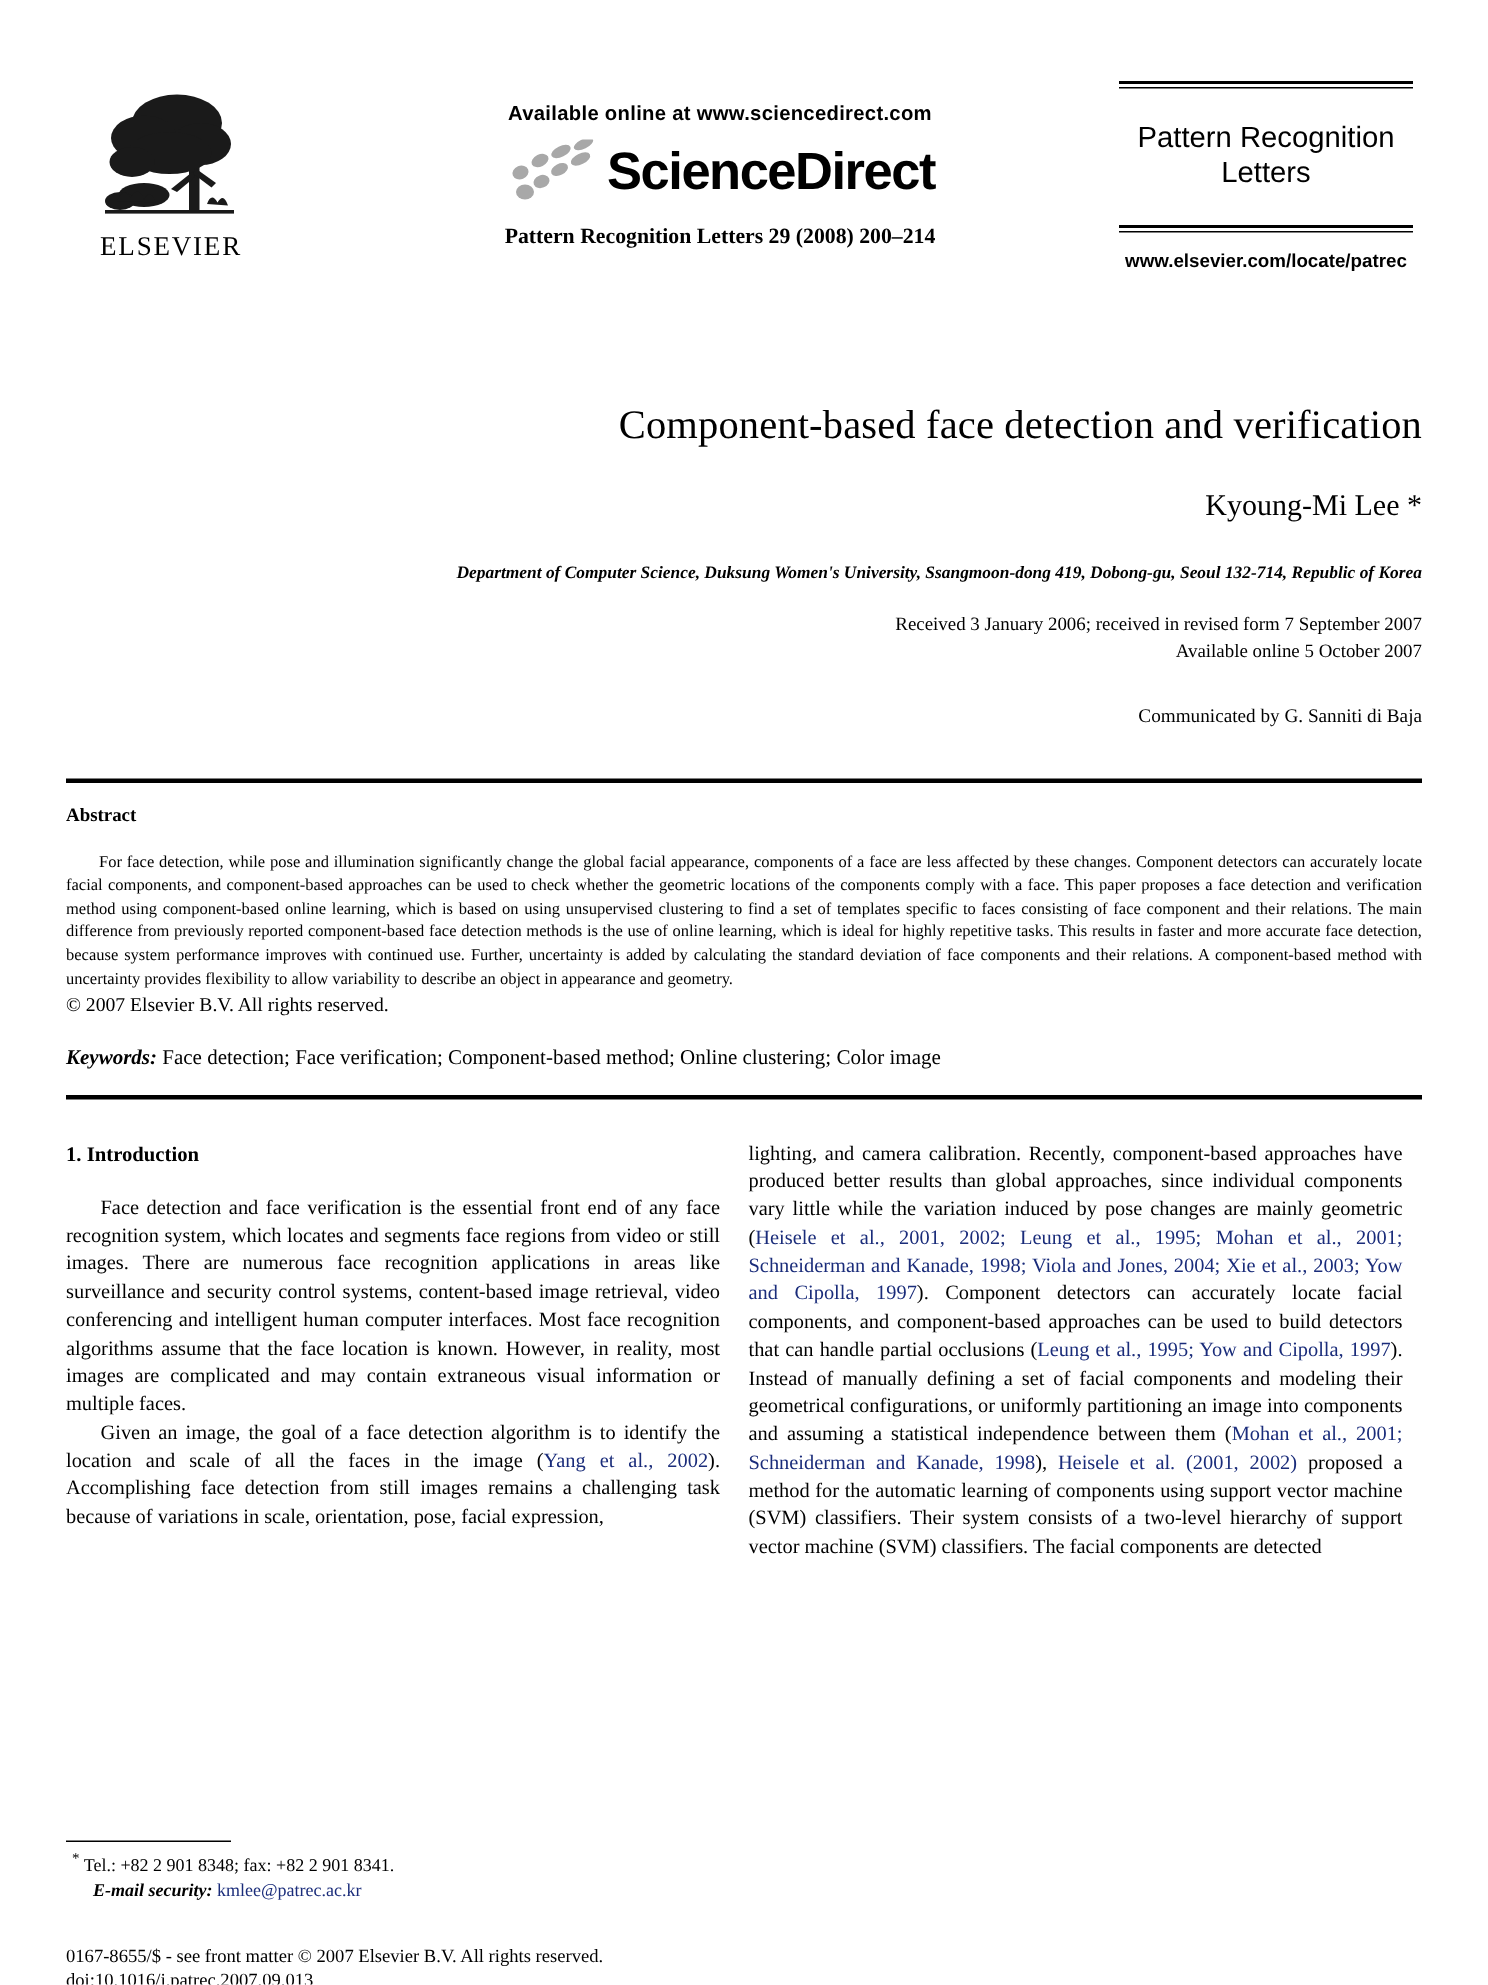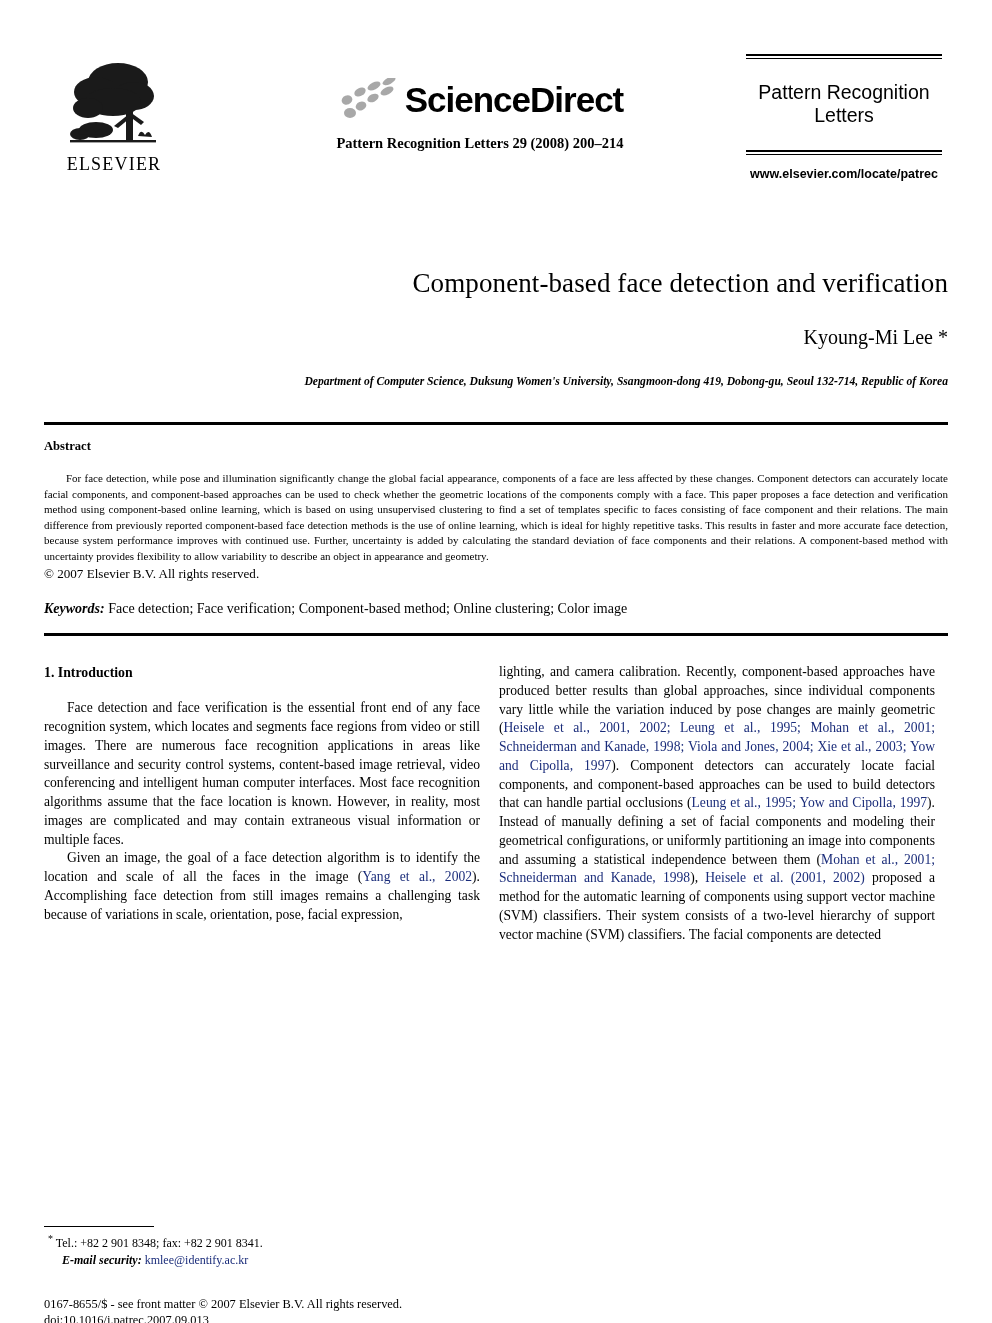--- a/index.html
+++ b/index.html
@@ -242,20 +242,21 @@
           <ellipse cx="14" cy="78" rx="10" ry="6"></ellipse>
           <rect x="4" y="84" width="86" height="2.4"></rect>
           <path d="M12 78 q4 -10 9 -2 q5 -9 9 1 q4 -8 8 2 Z"></path>
           <path d="M72 80 q3 -8 7 -1 q4 -7 7 2 Z"></path>
         </g>
       </svg>
       <div class="elsevier-word">ELSEVIER</div>
     </div>
 
     <div class="center-head">
+      <div class="avail-line">Available online at www.sciencedirect.com</div>
       <div class="sd-logo-row">
         <svg class="sd-mark" width="64" height="42" viewBox="0 0 64 42">
           <g fill="#a8a8a8">
             <ellipse cx="13" cy="35" rx="6" ry="5"></ellipse>
             <ellipse cx="10" cy="22" rx="5.5" ry="4.5" transform="rotate(-22 10 22)"></ellipse>
             <ellipse cx="24" cy="28" rx="5.5" ry="4.2" transform="rotate(-22 24 28)"></ellipse>
             <ellipse cx="23" cy="14" rx="6" ry="4" transform="rotate(-26 23 14)"></ellipse>
             <ellipse cx="36" cy="20" rx="6" ry="3.8" transform="rotate(-26 36 20)"></ellipse>
             <ellipse cx="37" cy="8" rx="7" ry="3.6" transform="rotate(-26 37 8)"></ellipse>
             <ellipse cx="50" cy="13" rx="7" ry="3.6" transform="rotate(-26 50 13)"></ellipse>
@@ -275,20 +276,25 @@
       </div>
       <div class="rule-double"></div>
       <div class="journal-url">www.elsevier.com/locate/patrec</div>
     </div>
   </div>
 
   <div class="title-block">
     <h1 class="paper-title">Component-based face detection and verification</h1>
     <div class="authors">Kyoung-Mi Lee *</div>
     <div class="affiliation">Department of Computer Science, Duksung Women's University, Ssangmoon-dong 419, Dobong-gu, Seoul 132-714, Republic of Korea</div>
+    <div class="dates">
+      <div>Received 3 January 2006; received in revised form 7 September 2007</div>
+      <div>Available online 5 October 2007</div>
+    </div>
+    <div class="communicated">Communicated by G. Sanniti di Baja</div>
   </div>
 
   <div class="rule-thick"></div>
   <div class="abstract-head">Abstract</div>
   <div class="abstract-body">For face detection, while pose and illumination significantly change the global facial appearance, components of a face are less affected by these changes. Component detectors can accurately locate facial components, and component-based approaches can be used to check whether the geometric locations of the components comply with a face. This paper proposes a face detection and verification method using component-based online learning, which is based on using unsupervised clustering to find a set of templates specific to faces consisting of face component and their relations. The main difference from previously reported component-based face detection methods is the use of online learning, which is ideal for highly repetitive tasks. This results in faster and more accurate face detection, because system performance improves with continued use. Further, uncertainty is added by calculating the standard deviation of face components and their relations. A component-based method with uncertainty provides flexibility to allow variability to describe an object in appearance and geometry.</div>
   <div class="copyright-line">© 2007 Elsevier B.V. All rights reserved.</div>
   <div class="keywords">
     <span class="kw-label">Keywords:</span>
     <span>Face detection; Face verification; Component-based method; Online clustering; Color image</span>
   </div>
@@ -308,21 +314,21 @@
   </div>
 
   <div class="footnote-area">
     <div class="fn-rule"></div>
     <div class="fn-line">
       <sup>*</sup>
       <span>Tel.: +82 2 901 8348; fax: +82 2 901 8341.</span>
     </div>
     <div class="fn-email">
       <span class="em-label">E-mail security:</span>
-      <span class="em-addr">kmlee@identify.ac.kr</span>
+      <span class="em-addr">kmlee@patrec.ac.kr</span>
     </div>
     <div class="imprint">
       <div>0167-8655/$ - see front matter © 2007 Elsevier B.V. All rights reserved.</div>
       <div>doi:10.1016/j.patrec.2007.09.013</div>
     </div>
   </div>
 
 </div>
 
 </body></html>

